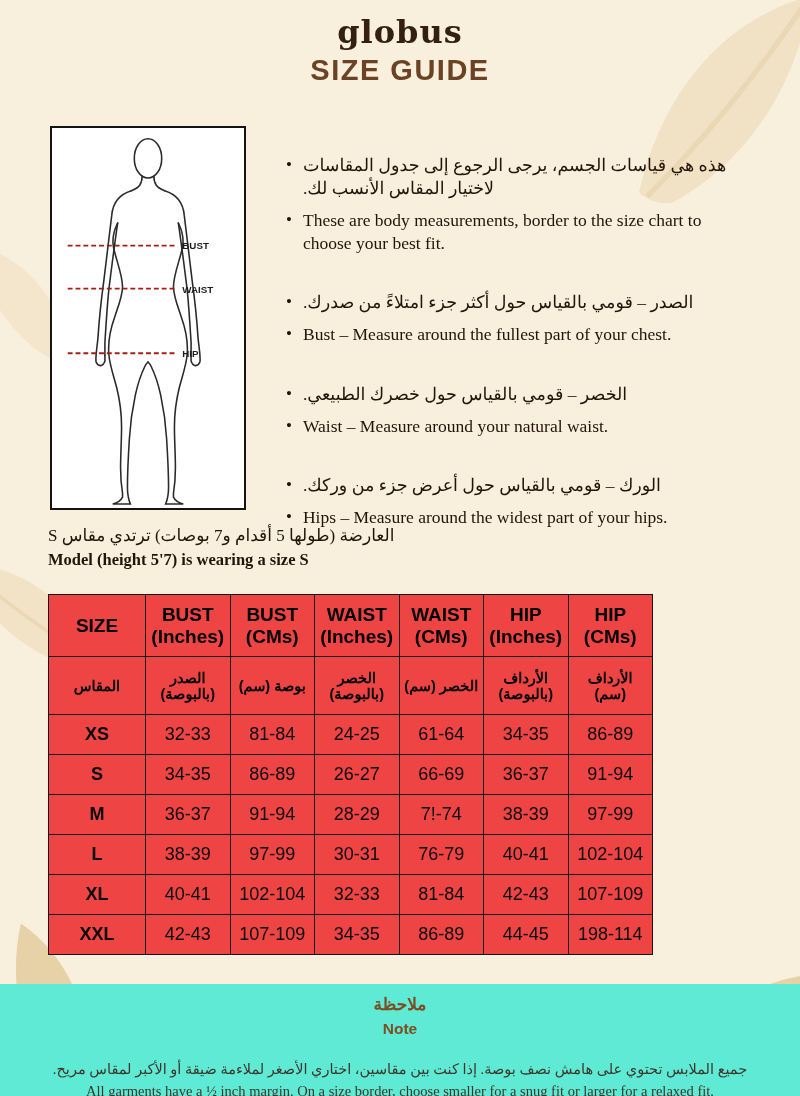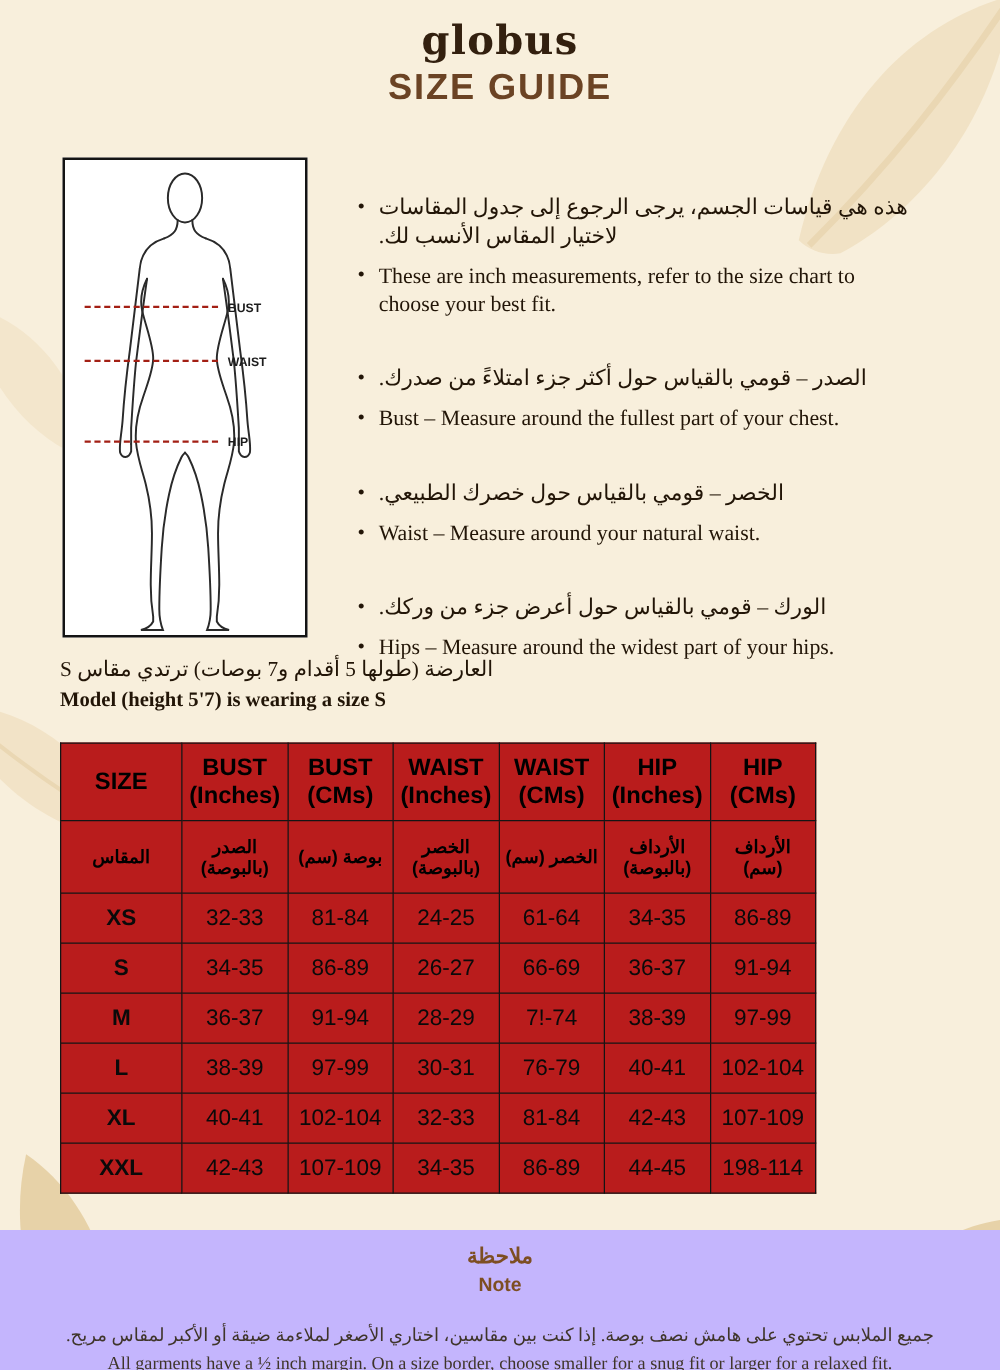--- a/index.html
+++ b/index.html
@@ -57,42 +57,42 @@
   
   .model-note { position: absolute; left: 48px; top: 524px; }
   .model-note .mn-ar { font-size: 17px; text-align: left; line-height: 1.4; }
   .model-note .mn-en { font-size: 16.5px; font-weight: bold; line-height: 1.4; }
 
   
   .size-table {
     position: absolute; left: 48px; top: 594px;
     width: 605px;
     border-collapse: collapse;
-    background: #b91c1c;
+    background: #ef4444;
     font-family: "Liberation Sans", sans-serif;
     table-layout: fixed;
   }
   .size-table th, .size-table td {
     border: 1.6px solid #141414;
     text-align: center;
     vertical-align: middle;
     padding: 2px;
   }
   .size-table col.c-size { width: 97px; }
   .size-table .hen th { height: 62px; font-size: 19px; font-weight: bold; color: #000; }
   .size-table .hen .l2 { display: block; }
   .size-table .har th { height: 58px; font-size: 14.5px; font-weight: bold; color: #000; }
   .size-table tbody td { height: 40px; font-size: 18px; color: #0a0a0a; }
   .size-table tbody td.size { font-weight: bold; font-size: 18px; }
 
   
   .note-band {
     position: absolute; left: 0; right: 0; bottom: 0;
     height: 112px;
-    background: #c4b5fd;
+    background: #5eead4;
     text-align: center;
     padding-top: 9px;
   }
   .note-title-ar { font-size: 17px; font-weight: bold; color: #7d4e22; line-height: 1.45; }
   .note-title-en { font-family: "Liberation Sans", sans-serif; font-size: 15.5px; font-weight: bold; color: #7d4e22; line-height: 1.45; }
   .note-body-ar { font-size: 14.5px; color: #3f352a; margin-top: 19px; line-height: 1.5; }
   .note-body-en { font-size: 14.5px; color: #3f352a; line-height: 1.4; }
 </style>
 </head>
 <body>
@@ -146,21 +146,21 @@
 
     <div class="instructions">
 
       <div class="inst-group">
         <div class="inst-line">
           <span class="bullet">•</span>
           <span class="txt" dir="rtl">هذه هي قياسات الجسم، يرجى الرجوع إلى جدول المقاسات لاختيار المقاس الأنسب لك.</span>
         </div>
         <div class="inst-line">
           <span class="bullet">•</span>
-          <span class="txt">These are inch measurements, refer to the size chart to choose your best fit.</span>
+          <span class="txt">These are body measurements, border to the size chart to choose your best fit.</span>
         </div>
       </div>
 
       <div class="inst-group">
         <div class="inst-line">
           <span class="bullet">•</span>
           <span class="txt" dir="rtl">الصدر – قومي بالقياس حول أكثر جزء امتلاءً من صدرك.</span>
         </div>
         <div class="inst-line">
           <span class="bullet">•</span>

